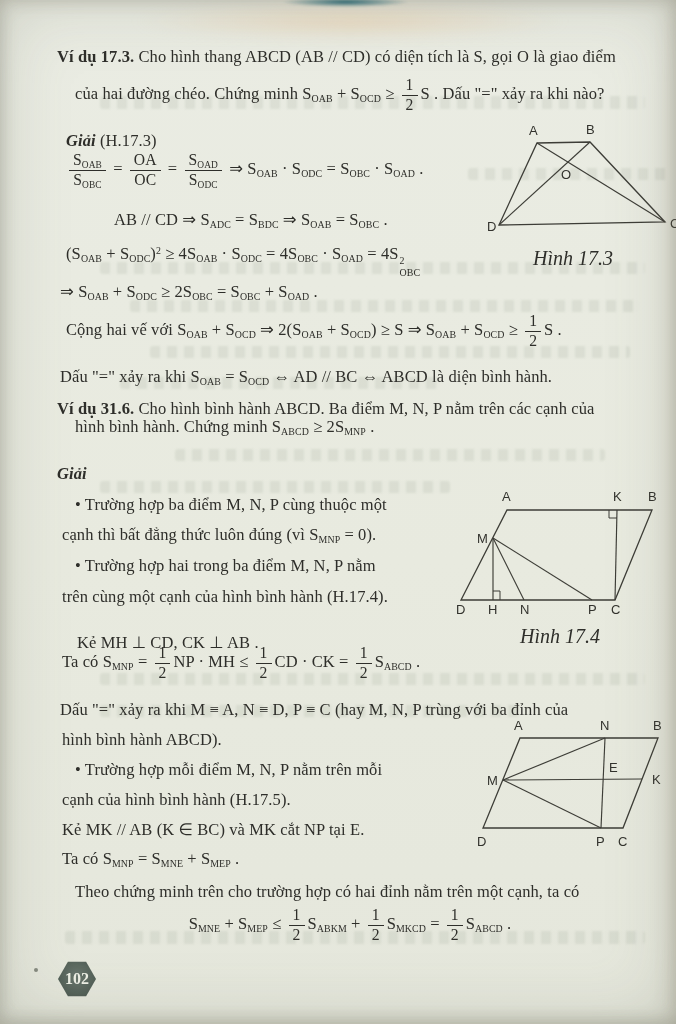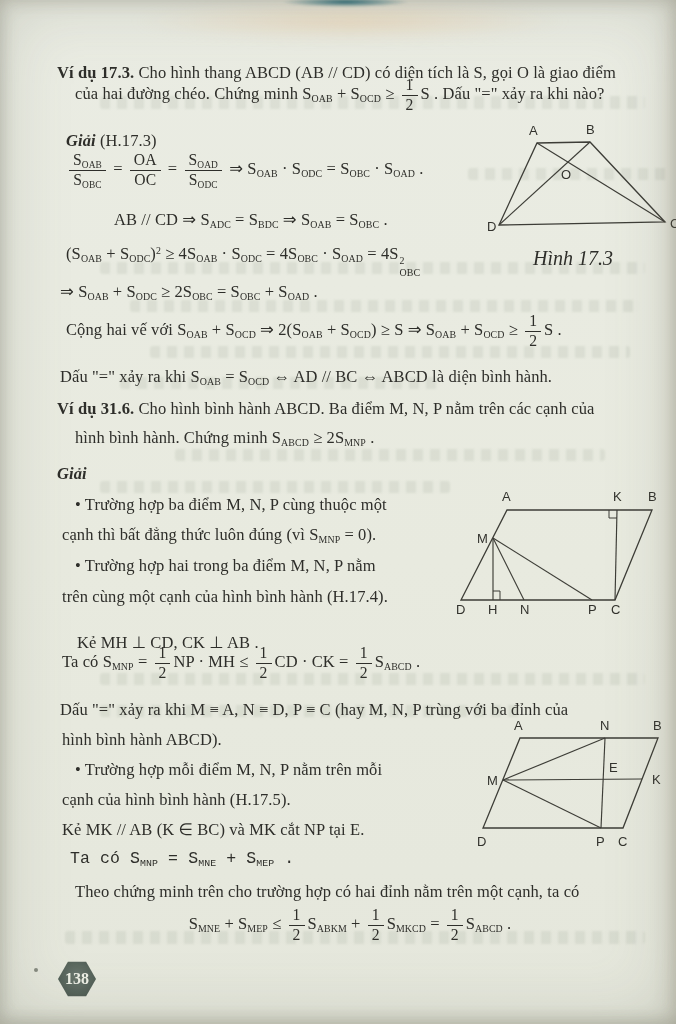--- a/index.html
+++ b/index.html
@@ -58,21 +58,21 @@
   <div class="bleed" style="left:130px;top:300px;width:510px;height:12px;"></div>
   <div class="bleed" style="left:150px;top:346px;width:480px;height:12px;"></div>
   <div class="bleed" style="left:120px;top:377px;width:320px;height:12px;"></div>
   <div class="bleed" style="left:175px;top:449px;width:430px;height:12px;"></div>
   <div class="bleed" style="left:100px;top:481px;width:350px;height:12px;"></div>
   <div class="bleed" style="left:100px;top:673px;width:545px;height:12px;"></div>
   <div class="bleed" style="left:100px;top:705px;width:420px;height:12px;"></div>
   <div class="bleed" style="left:65px;top:931px;width:580px;height:13px;"></div>
 
   <div id="content-layer">
-      <div class="tblock" style="left: 57px; top: 44px; margin-top: 16px;"><span><span class="bold">Ví dụ 17.3.</span></span><span><span> Cho hình thang ABCD (AB // CD) có diện tích là S, gọi O là giao điểm</span></span></div>
+      <div class="tblock" style="left: 57px; top: 44px;"><span><span class="bold">Ví dụ 17.3.</span></span><span><span> Cho hình thang ABCD (AB // CD) có diện tích là S, gọi O là giao điểm</span></span></div>
       <div class="tblock" style="left: 75px; top: 74px; line-height: 40px;"><span><span>của hai đường chéo. Chứng minh </span></span><span><span>S</span><sub>OAB</sub></span><span><span> + </span></span><span><span>S</span><sub>OCD</sub></span><span><span> ≥ </span></span><span class="frac">
           <span class="num"><span><span>1</span></span></span>
           <span class="den"><span><span>2</span></span></span>
         </span><span><span>S</span></span><span><span> . Dấu "=" xảy ra khi nào?</span></span></div>
       <div class="tblock" style="left: 66px; top: 128px;"><span><span class="boldital">Giải</span></span><span><span> (H.17.3)</span></span></div>
       <div class="tblock" style="left: 66px; top: 146px; line-height: 46px;"><span class="frac">
           <span class="num"><span><span>S</span><sub>OAB</sub></span></span>
           <span class="den"><span><span>S</span><sub>OBC</sub></span></span>
         </span><span><span> = </span></span><span class="frac">
           <span class="num"><span><span>OA</span></span></span>
@@ -86,21 +86,21 @@
             <span>2</span>
             <span>OBC</span>
           </span></span></div>
       <div class="tblock" style="left: 60px; top: 279px;"><span><span>⇒ </span></span><span><span>S</span><sub>OAB</sub></span><span><span> + </span></span><span><span>S</span><sub>ODC</sub></span><span><span> ≥ </span></span><span><span>2S</span><sub>OBC</sub></span><span><span> = </span></span><span><span>S</span><sub>OBC</sub></span><span><span> + </span></span><span><span>S</span><sub>OAD</sub></span><span><span> .</span></span></div>
       <div class="tblock" style="left: 66px; top: 310px; line-height: 40px;"><span><span>Cộng hai vế với </span></span><span><span>S</span><sub>OAB</sub></span><span><span> + </span></span><span><span>S</span><sub>OCD</sub></span><span><span> ⇒ 2(</span></span><span><span>S</span><sub>OAB</sub></span><span><span> + </span></span><span><span>S</span><sub>OCD</sub></span><span><span>) ≥ S ⇒ </span></span><span><span>S</span><sub>OAB</sub></span><span><span> + </span></span><span><span>S</span><sub>OCD</sub></span><span><span> ≥ </span></span><span class="frac">
           <span class="num"><span><span>1</span></span></span>
           <span class="den"><span><span>2</span></span></span>
         </span><span><span>S</span></span><span><span> .</span></span></div>
       <div class="tblock" style="left: 60px; top: 364px;"><span><span>Dấu "=" xảy ra khi </span></span><span><span>S</span><sub>OAB</sub></span><span><span> = </span></span><span><span>S</span><sub>OCD</sub></span><span><span> ⇔ AD // BC ⇔ ABCD là diện bình hành.</span></span></div>
       <div class="tblock" style="left: 57px; top: 396px;"><span><span class="bold">Ví dụ 31.6.</span></span><span><span> Cho hình bình hành ABCD. Ba điểm M, N, P nằm trên các cạnh của</span></span></div>
-      <div class="tblock" style="left: 75px; top: 425px;"><span><span>hình bình hành. Chứng minh </span></span><span><span>S</span><sub>ABCD</sub></span><span><span> ≥ </span></span><span><span>2S</span><sub>MNP</sub></span><span><span> .</span></span></div>
+      <div class="tblock" style="left: 75px; top: 414px;"><span><span>hình bình hành. Chứng minh </span></span><span><span>S</span><sub>ABCD</sub></span><span><span> ≥ </span></span><span><span>2S</span><sub>MNP</sub></span><span><span> .</span></span></div>
       <div class="tblock" style="left: 57px; top: 461px;"><span><span class="boldital">Giải</span></span></div>
       <div class="tblock" style="left: 75px; top: 492px;"><span><span>• Trường hợp ba điểm M, N, P cùng thuộc một</span></span></div>
       <div class="tblock" style="left: 62px; top: 522px;"><span><span>cạnh thì bất đẳng thức luôn đúng (vì </span></span><span><span>S</span><sub>MNP</sub></span><span><span> = 0).</span></span></div>
       <div class="tblock" style="left: 75px; top: 553px;"><span><span>• Trường hợp hai trong ba điểm M, N, P nằm</span></span></div>
       <div class="tblock" style="left: 62px; top: 584px;"><span><span>trên cùng một cạnh của hình bình hành (H.17.4).</span></span></div>
       <div class="tblock" style="left: 62px; top: 630px; margin-left: 15px;"><span><span>Kẻ MH ⊥ CD,  CK ⊥ AB .</span></span></div>
       <div class="tblock" style="left: 62px; top: 642px; line-height: 40px;"><span><span>Ta có </span></span><span><span>S</span><sub>MNP</sub></span><span><span> = </span></span><span class="frac">
           <span class="num"><span><span>1</span></span></span>
           <span class="den"><span><span>2</span></span></span>
         </span><span><span>NP · MH ≤ </span></span><span class="frac">
@@ -108,21 +108,21 @@
           <span class="den"><span><span>2</span></span></span>
         </span><span><span>CD · CK = </span></span><span class="frac">
           <span class="num"><span><span>1</span></span></span>
           <span class="den"><span><span>2</span></span></span>
         </span><span><span>S</span><sub>ABCD</sub></span><span><span> .</span></span></div>
       <div class="tblock" style="left: 60px; top: 697px;"><span><span>Dấu "=" xảy ra khi M ≡ A,  N ≡ D,  P ≡ C  (hay M, N, P trùng với ba đỉnh của</span></span></div>
       <div class="tblock" style="left: 62px; top: 727px;"><span><span>hình bình hành ABCD).</span></span></div>
       <div class="tblock" style="left: 75px; top: 757px;"><span><span>• Trường hợp mỗi điểm M, N, P nằm trên mỗi</span></span></div>
       <div class="tblock" style="left: 62px; top: 787px;"><span><span>cạnh của hình bình hành (H.17.5).</span></span></div>
       <div class="tblock" style="left: 62px; top: 817px; font-family: Liberation Serif, serif;"><span><span>Kẻ MK // AB (K ∈ BC) và MK cắt NP tại E.</span></span></div>
-      <div class="tblock" style="left: 70px; top: 846px; font-family: Liberation Mono, monospace;"><span><span>Ta có </span></span><span><span>S</span><sub>MNP</sub></span><span><span> = </span></span><span><span>S</span><sub>MNE</sub></span><span><span> + </span></span><span><span>S</span><sub>MEP</sub></span><span><span> .</span></span></div>
+      <div class="tblock" style="left: 62px; top: 846px;"><span><span>Ta có </span></span><span><span>S</span><sub>MNP</sub></span><span><span> = </span></span><span><span>S</span><sub>MNE</sub></span><span><span> + </span></span><span><span>S</span><sub>MEP</sub></span><span><span> .</span></span></div>
       <div class="tblock" style="left: 75px; top: 879px;"><span><span>Theo chứng minh trên cho trường hợp có hai đỉnh nằm trên một cạnh, ta có</span></span></div>
       <div class="tblock" style="left: 140px; top: 904px; width: 420px; text-align: center; line-height: 40px;"><span><span>S</span><sub>MNE</sub></span><span><span> + </span></span><span><span>S</span><sub>MEP</sub></span><span><span> ≤ </span></span><span class="frac">
           <span class="num"><span><span>1</span></span></span>
           <span class="den"><span><span>2</span></span></span>
         </span><span><span>S</span><sub>ABKM</sub></span><span><span> + </span></span><span class="frac">
           <span class="num"><span><span>1</span></span></span>
           <span class="den"><span><span>2</span></span></span>
         </span><span><span>S</span><sub>MKCD</sub></span><span><span> = </span></span><span class="frac">
           <span class="num"><span><span>1</span></span></span>
           <span class="den"><span><span>2</span></span></span>
@@ -154,20 +154,21 @@
         <text x="52" y="23" class="flabel">A</text>
         <text x="163" y="23" class="flabel">K</text>
         <text x="198" y="23" class="flabel">B</text>
         <text x="27" y="65" class="flabel">M</text>
         <text x="6" y="136" class="flabel">D</text>
         <text x="38" y="136" class="flabel">H</text>
         <text x="70" y="136" class="flabel">N</text>
         <text x="138" y="136" class="flabel">P</text>
         <text x="161" y="136" class="flabel">C</text>
       </svg>
+    <div class="caption">Hình 17.4</div>
   </div>
   <div class="figure" id="fig2" style="left: 460px; top: 712px; width: 216px; height: 168px;">
     <svg width="216" height="142" viewBox="0 0 216 142">
         <polygon points="60,26 198,26 163,116 23,116" class="fshape"></polygon>
         <line x1="43" y1="68" x2="145" y2="26" class="fseg"></line>
         <line x1="43" y1="68" x2="141" y2="116" class="fseg"></line>
         <line x1="145" y1="26" x2="141" y2="116" class="fseg"></line>
         <line x1="43" y1="68" x2="182" y2="67" class="fseg"></line>
         <text x="54" y="18" class="flabel">A</text>
         <text x="140" y="18" class="flabel">N</text>
@@ -175,16 +176,16 @@
         <text x="27" y="73" class="flabel">M</text>
         <text x="149" y="60" class="flabel">E</text>
         <text x="192" y="72" class="flabel">K</text>
         <text x="17" y="134" class="flabel">D</text>
         <text x="136" y="134" class="flabel">P</text>
         <text x="158" y="134" class="flabel">C</text>
       </svg>
   </div>
 
   <div class="badge">
-    <span>138</span>
+    <span>102</span>
   </div>
 
 </div>
 
 </body></html>

